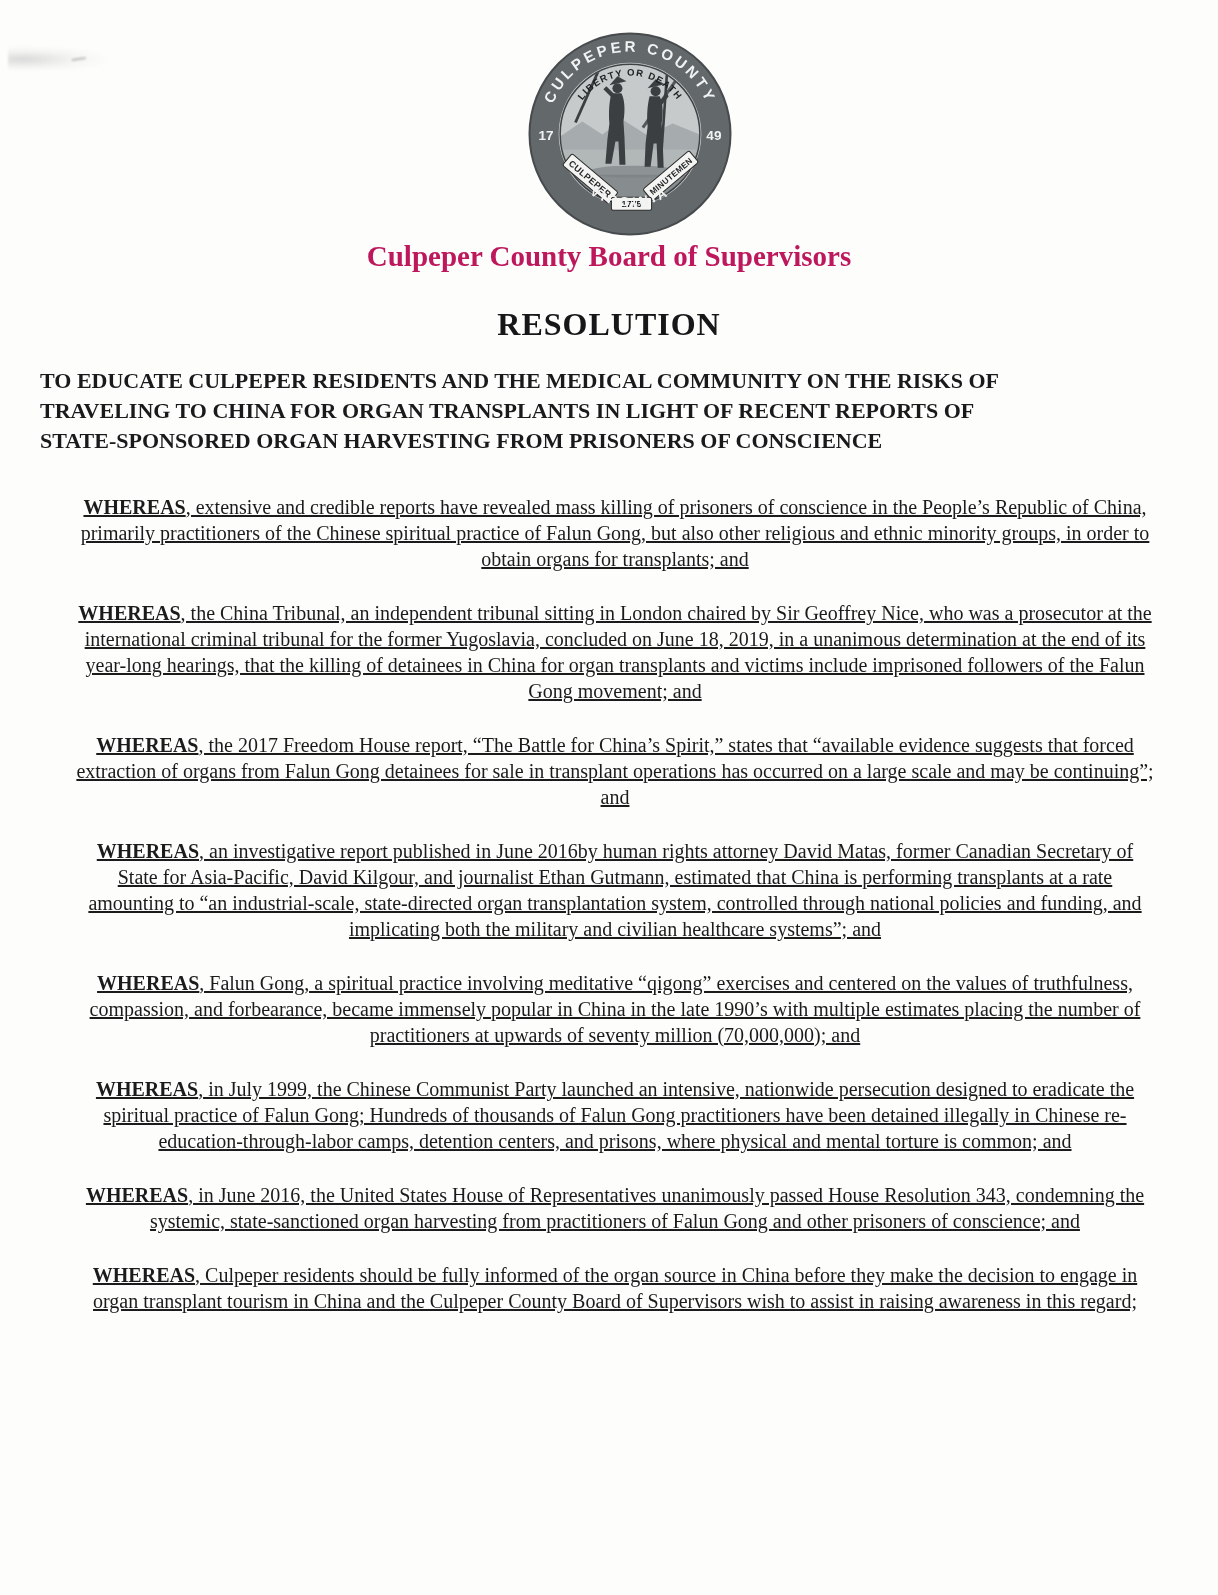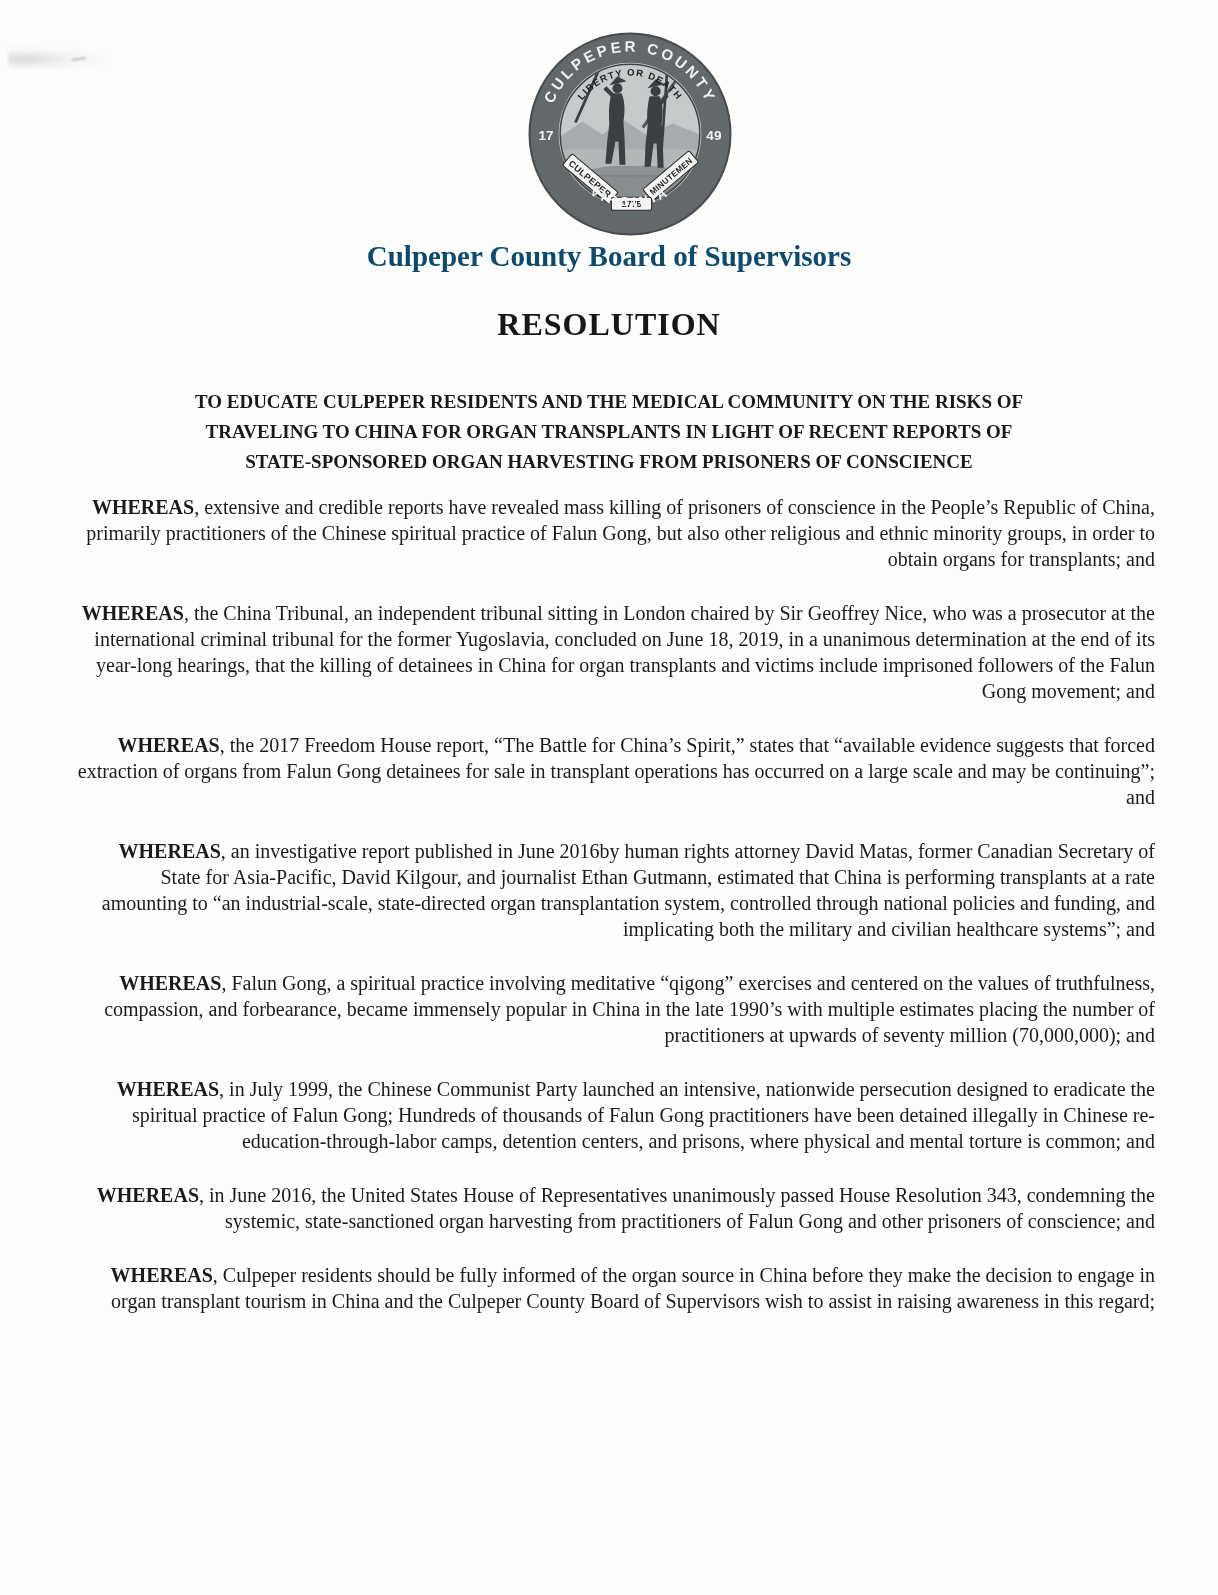--- a/index.html
+++ b/index.html
@@ -56,53 +56,54 @@
   }
   .org-title {
     position: absolute;
     top: 240px;
     left: 0;
     width: 100%;
     margin: 0;
     text-align: center;
     font-size: 29px;
     font-weight: bold;
-    color: #0c4a6e;
+    color: #be185d;
   }
   .doc-type {
     position: absolute;
     top: 306px;
     left: 0;
     width: 100%;
     margin: 0;
     text-align: center;
     font-size: 32px;
     font-weight: bold;
     letter-spacing: 1px;
     color: #171719;
   }
   .res-title {
     position: absolute;
-    top: 387px;
+    top: 366px;
     left: 40px;
     width: 1138px;
-    text-align: center;
-    font-size: 19px;
+    text-align: left;
+    font-size: 22px;
     font-weight: bold;
     line-height: 30px;
     color: #1a1a1c;
   }
   .body-text {
     position: absolute;
     top: 494px;
     left: 75px;
     width: 1080px;
     font-size: 20px;
     line-height: 26px;
-    text-align: right;
+    text-align: center;
+    text-decoration: underline;
   }
   .body-text p {
     margin: 0 0 28px 0;
   }
   .body-text p.last {
     margin-top: 14px;
     margin-bottom: 18px;
   }
   .body-text strong { font-weight: bold; }
 </style>

